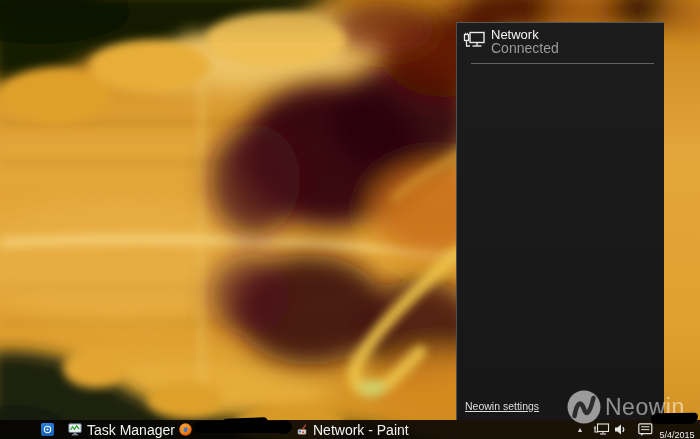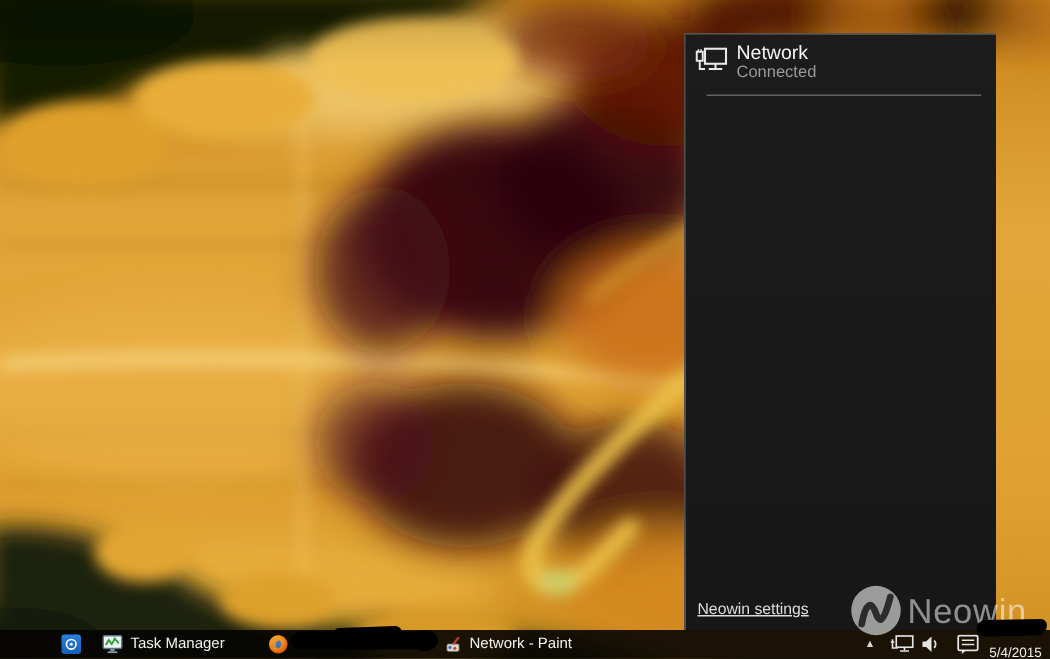--- a/index.html
+++ b/index.html
@@ -15,42 +15,42 @@
   .flyout {
     position:absolute; left:456px; top:22px; width:208px; height:398px;
     background:linear-gradient(#1c1c1c,#171717);
     border-left:1px solid #4f4f4f; border-top:1px solid #565656;
     z-index:2; color:#f2f2f2;
   }
   .net-item { position:absolute; left:0; top:0; width:100%; height:40px; }
   .eth-icon { position:absolute; left:6px; top:7px; width:24px; height:22px; }
   .net-text { position:absolute; left:34px; top:4px; }
   .net-title { font-size:13px; color:#f5f5f5; line-height:15px; }
-  .net-status { font-size:11px; color:#9a9a9a; line-height:13px; }
+  .net-status { font-size:14px; color:#9a9a9a; line-height:13px; }
   .flyout-sep { position:absolute; left:14px; right:10px; top:40px; height:1px; background:#6e6e6e; opacity:.85; }
   .net-settings {
     position:absolute; left:8px; bottom:8px; font-size:10.5px; color:#dedede;
     text-decoration:underline; cursor:pointer;
   }
 
   
   .watermark { position:absolute; left:566px; top:389px; z-index:4; display:flex; align-items:center; pointer-events:none;text-align:right; }
   .wm-logo { width:36px; height:36px; }
   .wm-text {
     font-size:23px; color:rgba(255,255,255,0.52); margin-left:3px;
     letter-spacing:0.5px; font-weight:400; line-height:36px;
   }
 
   
   .taskbar {
     position:absolute; left:0; top:420px; width:700px; height:19px;
     background:rgba(5,4,2,0.9); z-index:3;
   }
   .tb-item { position:absolute; display:flex; align-items:center; background:none; border:none; color:#f2f2f2; }
-  .tb-label { font-size:10px; color:#f2f2f2; margin-left:5px; white-space:nowrap; }
+  .tb-label { font-size:14px; color:#f2f2f2; margin-left:5px; white-space:nowrap; }
   .app-blue {
     left:41px; top:3px; width:13px; height:13px; border-radius:2px;
     background:linear-gradient(#2b80dd,#1460b6); display:flex; align-items:center; justify-content:center;
   }
   .tm-btn { left:68px; top:3px; height:13px; }
   .fx-btn { left:179px; top:3px; width:13px; height:13px; }
   .paint-btn { left:296px; top:3px; height:13px; }
 
   .tray { position:absolute; right:0; top:0; height:19px; }
   .tray-arrow { position:absolute; left:-125px; top:5px; width:10px; height:10px; color:#d8d8d8; font-size:7px; line-height:10px; text-align:center; }

